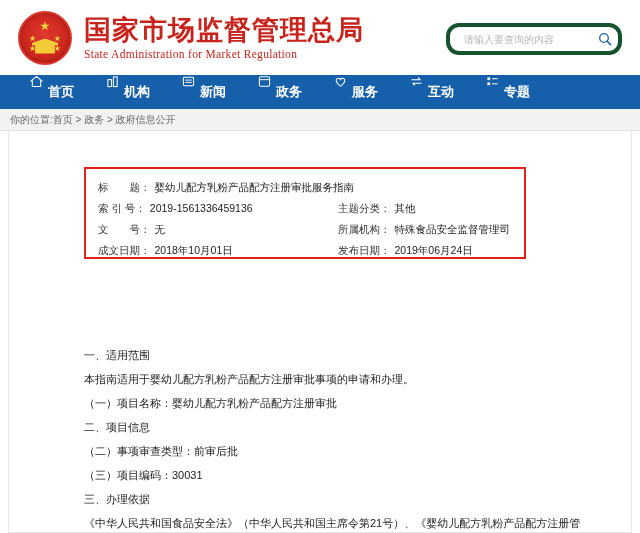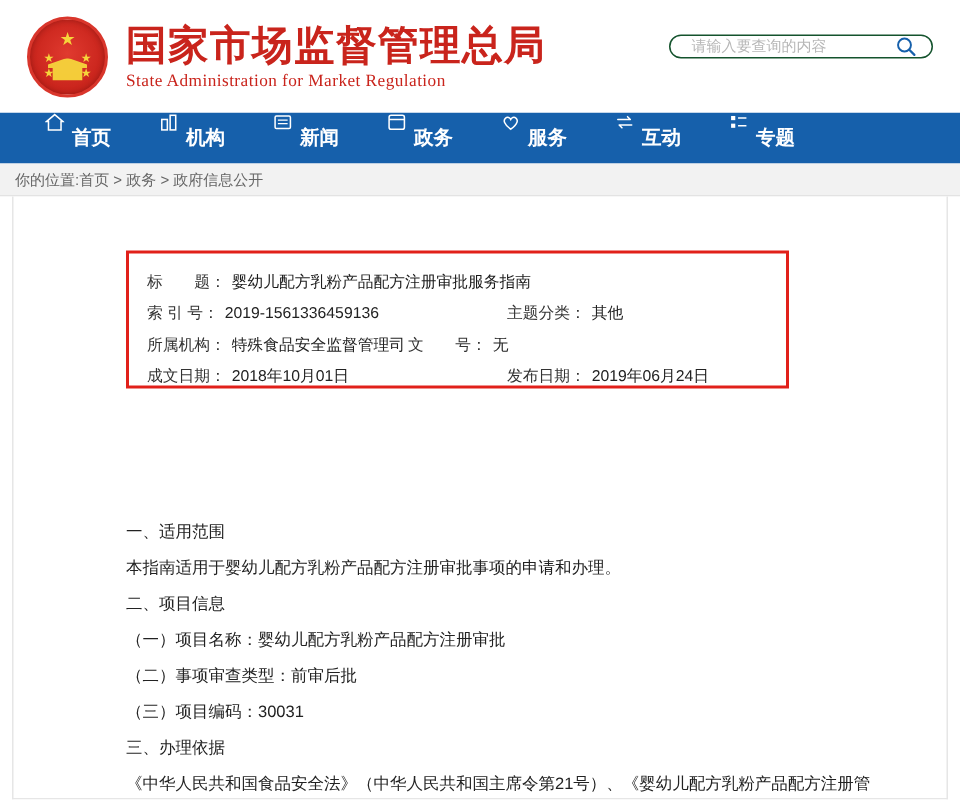--- a/index.html
+++ b/index.html
@@ -69,22 +69,22 @@
     font-family: "Liberation Serif", serif;
     font-size: 11.5px;
     color: #c9241c;
     letter-spacing: .3px;
     margin-top: 3px;
   }
 
   .search-box {
     position: absolute;
     right: 18px; top: 23px;
-    width: 176px; height: 16px;
-    border: 1px solid #14532d;
+    width: 176px; height: 32px;
+    border: 4px solid #14532d;
     border-radius: 13px;
     background: #fff;
     display: flex;
     align-items: center;
     padding: 0 8px 0 12px;
   }
   .search-box input {
     border: 0; outline: 0;
     flex: 1 1 auto;
     font-size: 10px;
@@ -295,47 +295,47 @@
           <div class="meta-cell left">
             <span class="meta-label">索 引 号：</span>
             <span class="meta-val">2019-1561336459136</span>
           </div>
           <div class="meta-cell right">
             <span class="meta-label">主题分类：</span>
             <span class="meta-val">其他</span>
           </div>
         </div>
         <div class="meta-row">
+          <div class="meta-cell left">
+            <span class="meta-label">文　　号：</span>
+            <span class="meta-val">无</span>
+          </div>
           <div class="meta-cell right">
             <span class="meta-label">所属机构：</span>
             <span class="meta-val">特殊食品安全监督管理司</span>
-          </div>
-          <div class="meta-cell left">
-            <span class="meta-label">文　　号：</span>
-            <span class="meta-val">无</span>
           </div>
         </div>
         <div class="meta-row">
           <div class="meta-cell left">
             <span class="meta-label">成文日期：</span>
             <span class="meta-val">2018年10月01日</span>
           </div>
           <div class="meta-cell right">
             <span class="meta-label">发布日期：</span>
             <span class="meta-val">2019年06月24日</span>
           </div>
         </div>
       </div>
     </div>
 
     <div class="doc-body">
       <div class="doc-line spacer-top">一、适用范围</div>
       <div class="doc-line">本指南适用于婴幼儿配方乳粉产品配方注册审批事项的申请和办理。</div>
+      <div class="doc-line">（一）项目名称：婴幼儿配方乳粉产品配方注册审批</div>
       <div class="doc-line">二、项目信息</div>
-      <div class="doc-line">（一）项目名称：婴幼儿配方乳粉产品配方注册审批</div>
       <div class="doc-line">（二）事项审查类型：前审后批</div>
       <div class="doc-line">（三）项目编码：30031</div>
       <div class="doc-line">三、办理依据</div>
       <div class="doc-line wrap">《中华人民共和国食品安全法》（中华人民共和国主席令第21号）、《婴幼儿配方乳粉产品配方注册管理办法》（国家食品药品监督管理总局令第26号）等</div>
     </div>
 
   </div>
 </div>
 
 </body></html>

